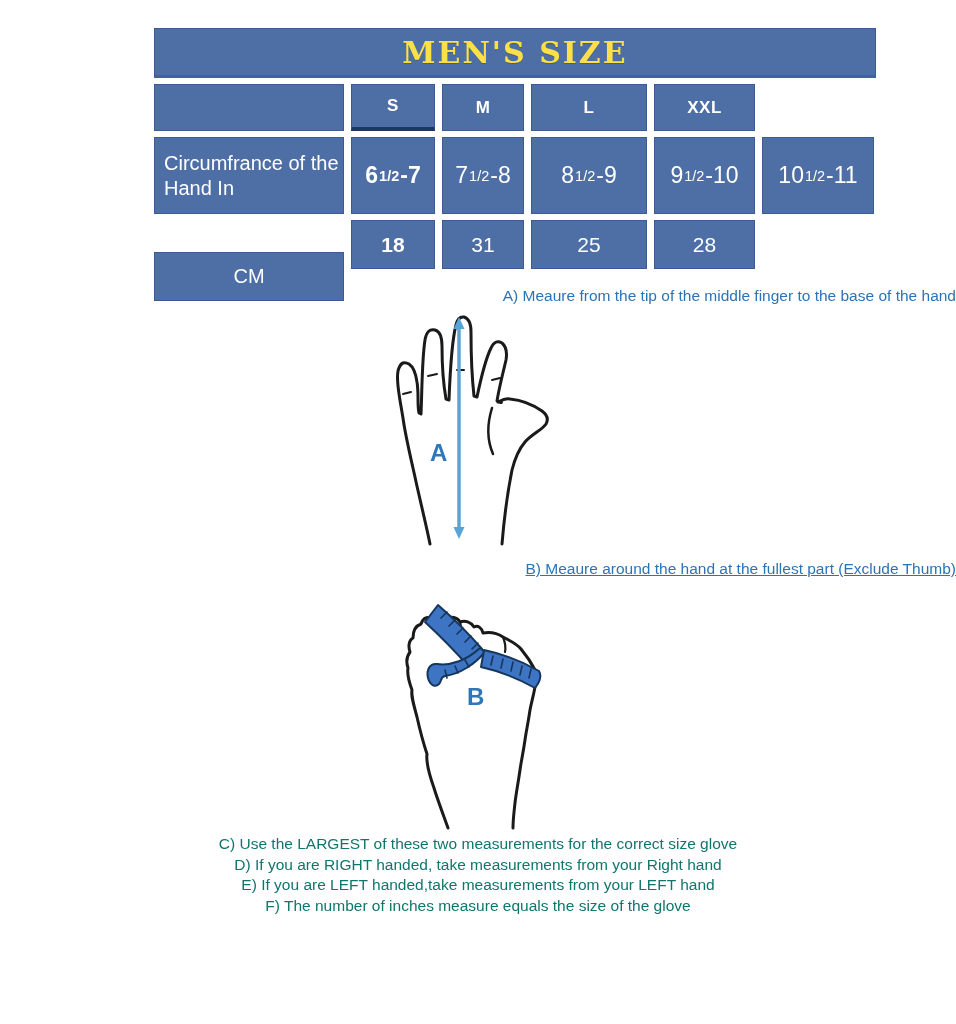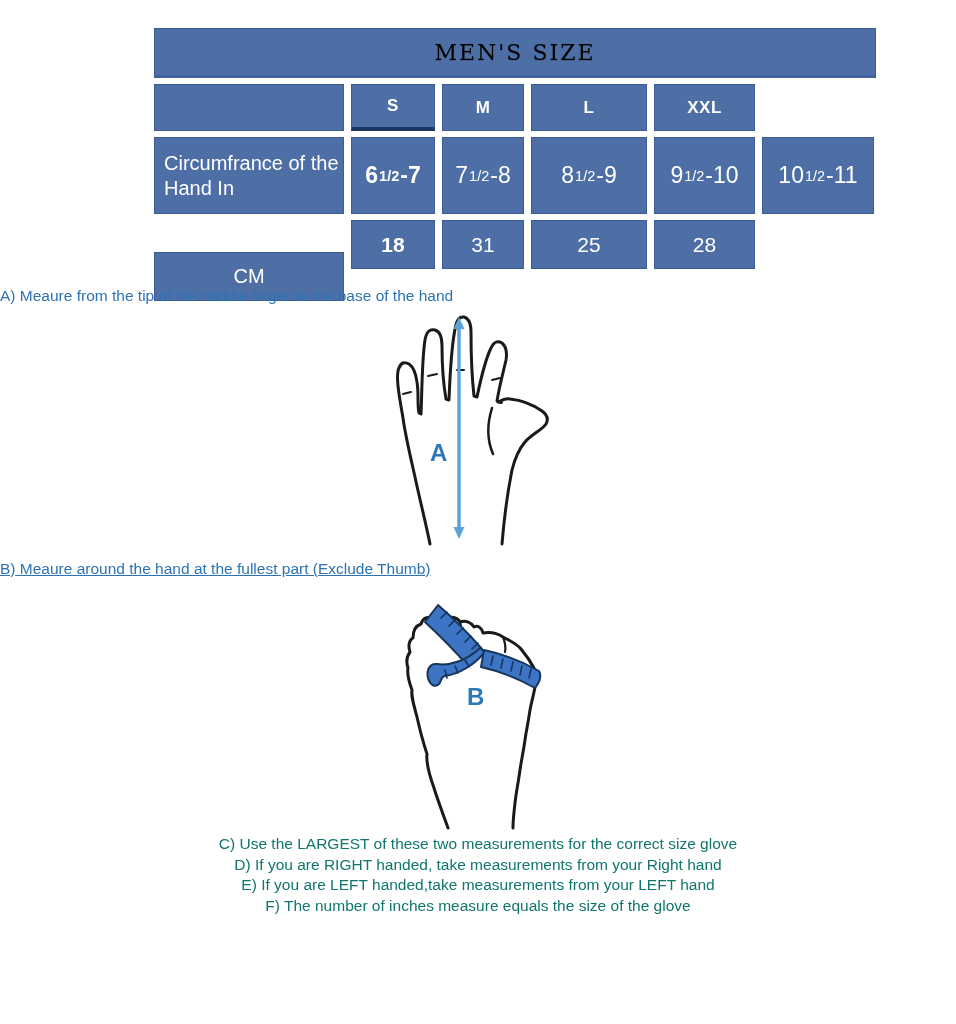--- a/index.html
+++ b/index.html
@@ -11,21 +11,21 @@
   .page{position:absolute;left:0;top:0;width:956px;height:1024px;background:#ffffff;}
 
   
   .size-table{position:absolute;left:154px;top:28px;width:722px;}
   .title-bar{
     height:50px;background:#4d6fa5;border:1px solid #3a5c92;box-sizing:border-box;
     display:flex;align-items:center;justify-content:center;margin-bottom:6px;
     border-bottom:3px solid #41639a;
   }
   .title-bar span{
-    font-family:"DejaVu Serif", serif;font-weight:400;font-size:22px;color:#000000;
+    font-family:"DejaVu Serif", serif;font-weight:700;font-size:30px;color:#fde047;
     letter-spacing:2px;text-shadow:0 1px 0 rgba(0,0,0,0.15);
   }
   .trow{display:grid;grid-template-columns:190px 84px 82px 116px 101px 112px;column-gap:7px;margin-bottom:6px;}
   .cell{
     background:#4d6fa5;border:1px solid #3a5c92;box-sizing:border-box;color:#ffffff;
     display:flex;align-items:center;justify-content:center;text-align:center;
   }
   .head .cell{height:47px;font-weight:bold;font-size:17px;letter-spacing:0.5px;}
   .head .cell.empty{font-size:0;}
   .cell.hl{border-bottom:4px solid #1b3763;}
@@ -34,21 +34,21 @@
     justify-content:flex-end;text-align:left;padding-left:9px;padding-right:4px;
     font-size:20px;line-height:1.25;
   }
   .circ .cell .frac{font-size:14.5px;padding:0 1px;align-self:center;}
   .cmrow .cell{height:49px;font-size:21px;}
   .cmrow .cell.rowlabel{font-size:20px;margin-top:32px;}
   .boldcell{font-weight:bold;}
 
   
   .instr{
-    position:absolute;left:0;width:956px;text-align:left;
+    position:absolute;left:0;width:956px;text-align:right;
     color:#2c73b6;font-size:15.5px;line-height:20.5px;
   }
   .instr-a{top:286px;}
   .instr-b{top:559px;text-decoration:underline;}
   .instr-block{position:absolute;left:0;top:834px;width:956px;text-align:center;
     color:#0f766e;font-size:15.5px;line-height:20.5px;}
 
   
   .fig{position:absolute;}
   .fig-hand{left:372px;top:312px;width:200px;height:236px;}

